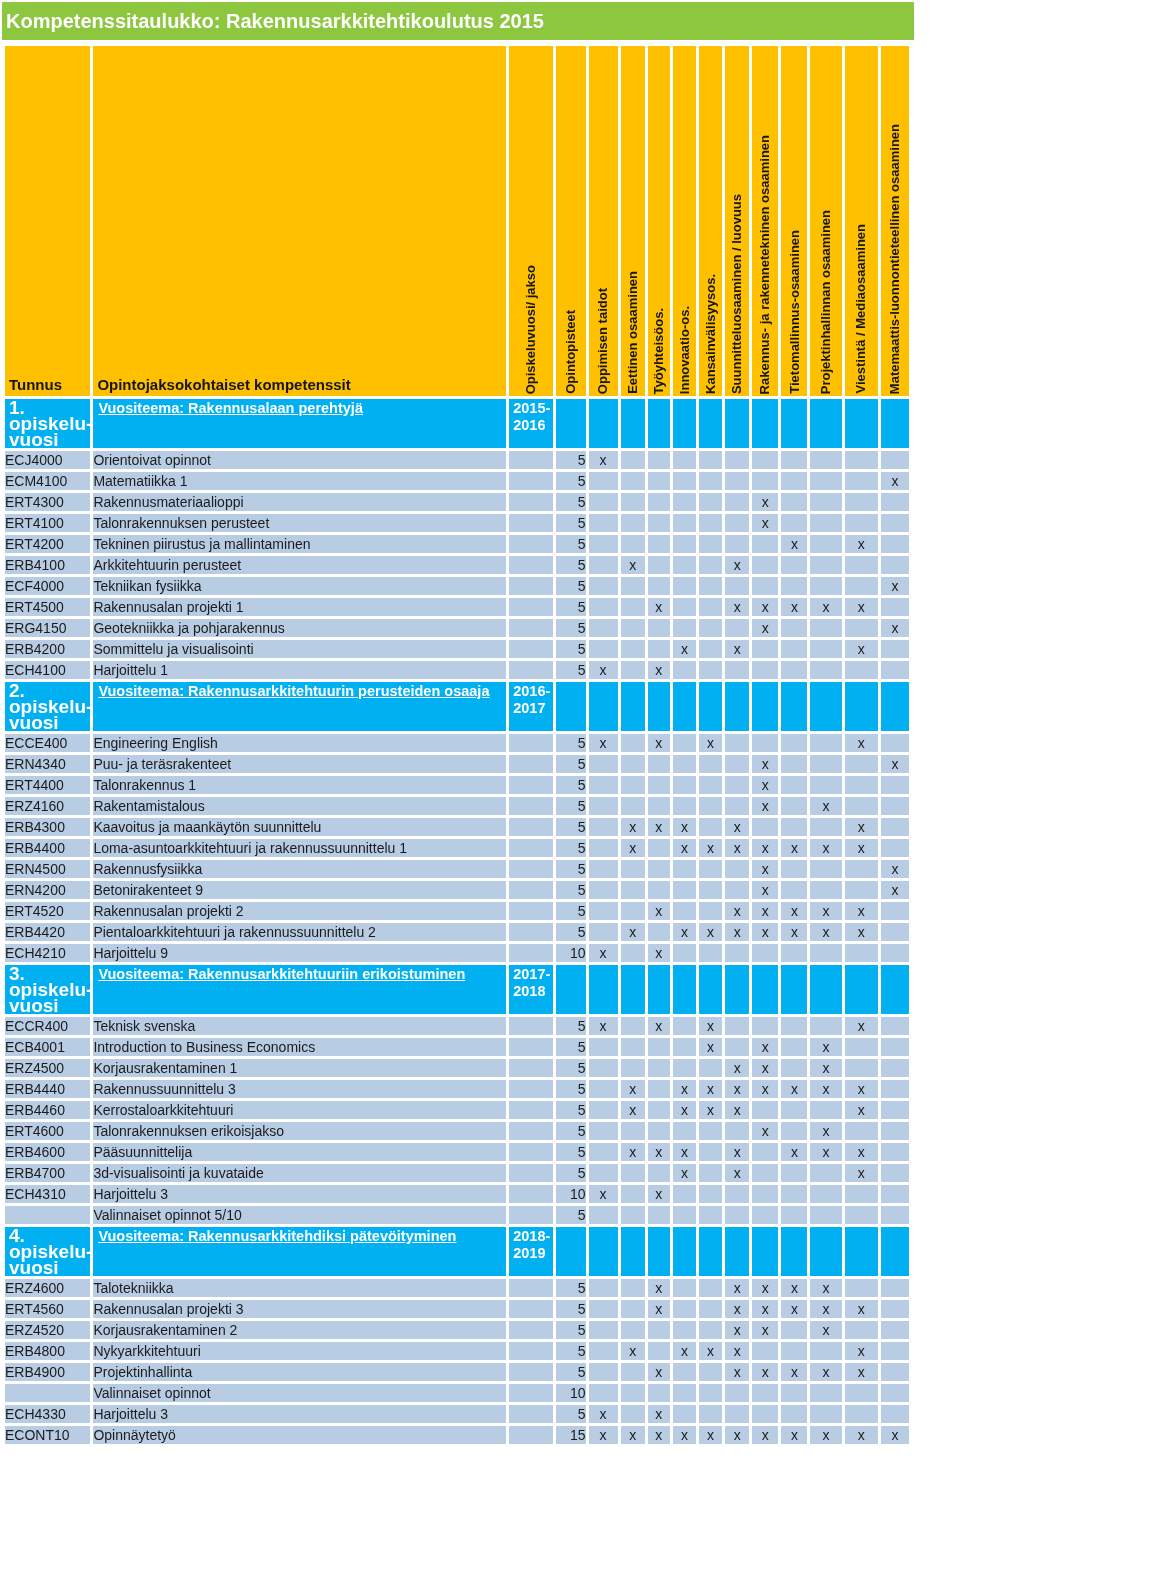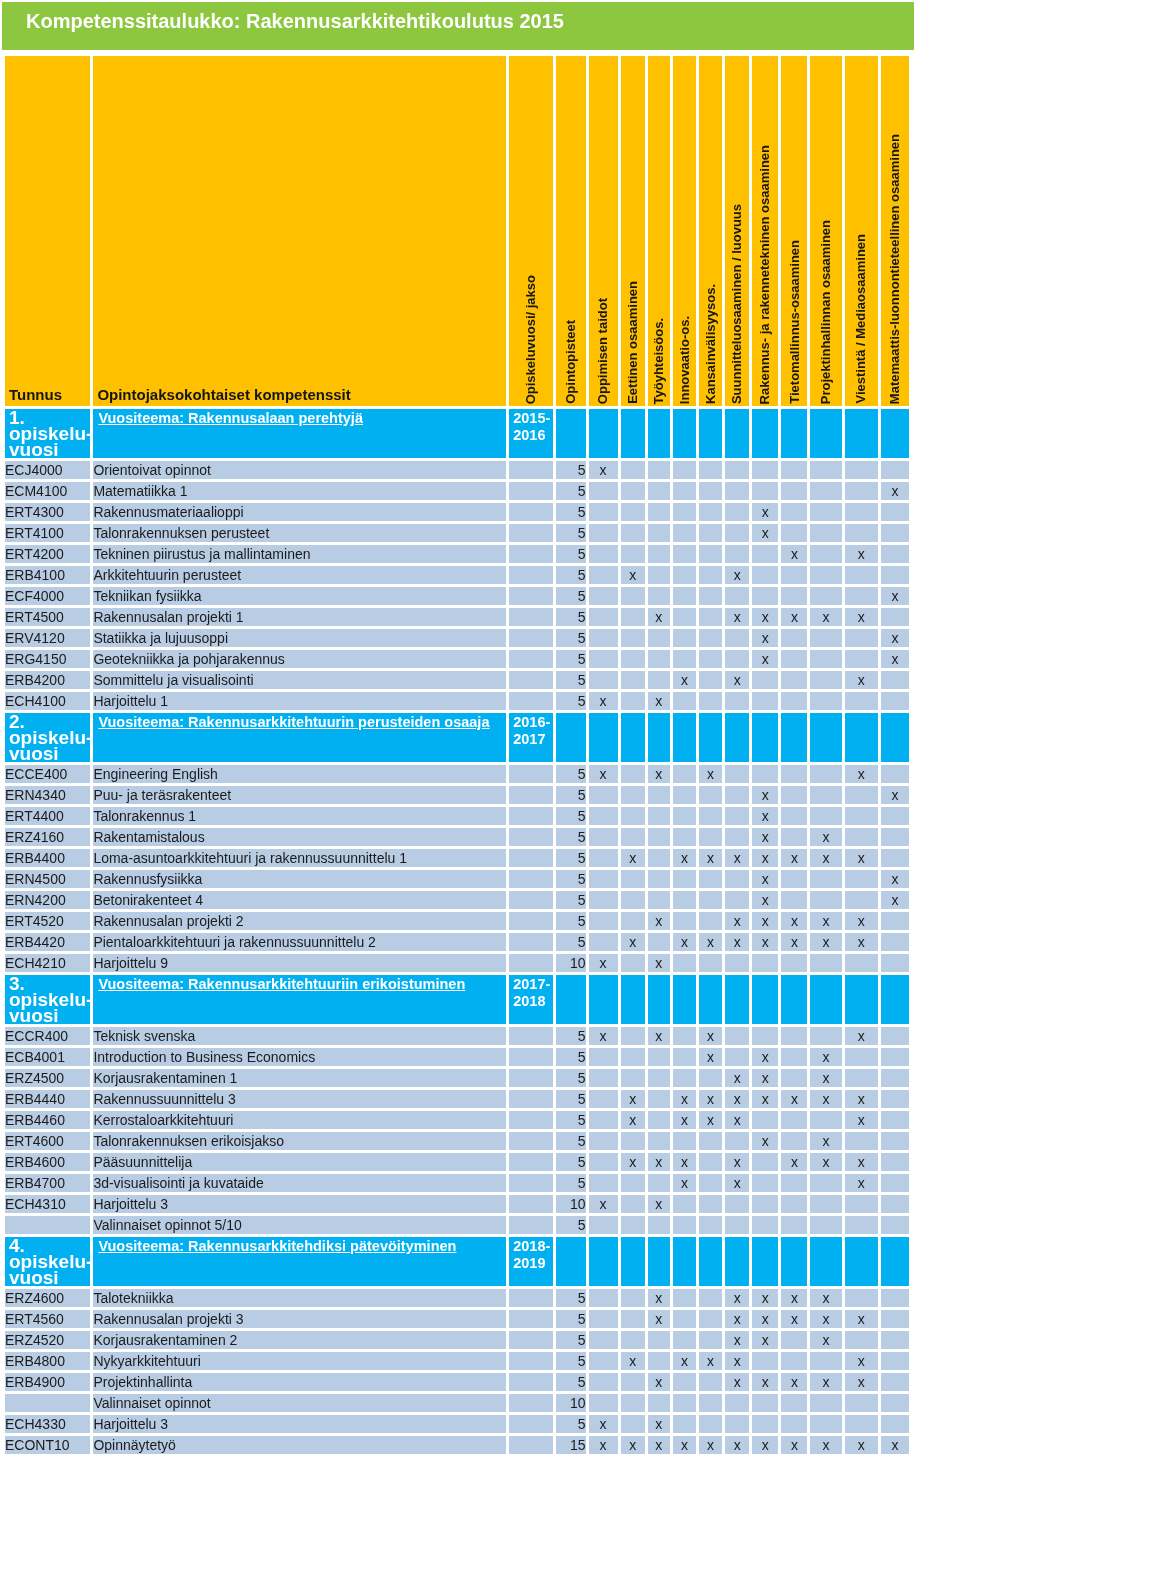--- a/index.html
+++ b/index.html
@@ -1,20 +1,20 @@
 <!DOCTYPE html>
 <html style="--green: #8dc63f; --orange: #ffc000; --blue: #00b0f0; --rowbg: #b8cce4; --grid: #ffffff;"><head>
 <meta charset="utf-8">
 <style>
   html,body{margin:0;padding:0;background:#fff;}
   body{font-family:"Liberation Sans", sans-serif; -webkit-font-smoothing:antialiased;}
   .wrap{display:inline-block; margin:2px 0 0 2px; width:912px;}
   .title-bar{
     background:var(--green,#8dc63f); color:#fff; font-weight:bold;
-    font-size:20px; height:48px; line-height:38px; padding:0 24px;
+    font-size:20px; height:38px; line-height:38px; padding:0 4px;
     box-sizing:border-box; margin-bottom:3px; white-space:nowrap; overflow:hidden;
   }
   table{border-collapse:collapse; table-layout:fixed; width:910px;}
   td,th{border:3px solid var(--grid,#ffffff); box-sizing:border-box; overflow:hidden; margin:0;}
   thead th{background:var(--orange,#ffc000); height:353px; vertical-align:bottom; padding:0;}
   th.h-text{
     font-size:15px; font-weight:bold; color:#161616; text-align:left;
     padding:0 4px 3px 4px; vertical-align:bottom;
   }
   .rotlab{
@@ -262,37 +262,20 @@
           <td class="mark"></td>
           <td class="mark"></td>
           <td class="mark">x</td>
           <td class="mark">x</td>
           <td class="mark">x</td>
           <td class="mark">x</td>
           <td class="mark">x</td>
           <td class="mark"></td>
         </tr>
         <tr class="course-row">
-          <td class="code">ERV4120</td>
-          <td class="cname">Statiikka ja lujuusoppi</td>
-          <td class="vuosi"></td>
-          <td class="credits">5</td>
-          <td class="mark"></td>
-          <td class="mark"></td>
-          <td class="mark"></td>
-          <td class="mark"></td>
-          <td class="mark"></td>
-          <td class="mark"></td>
-          <td class="mark">x</td>
-          <td class="mark"></td>
-          <td class="mark"></td>
-          <td class="mark"></td>
-          <td class="mark">x</td>
-        </tr>
-        <tr class="course-row">
           <td class="code">ERG4150</td>
           <td class="cname">Geotekniikka ja pohjarakennus</td>
           <td class="vuosi"></td>
           <td class="credits">5</td>
           <td class="mark"></td>
           <td class="mark"></td>
           <td class="mark"></td>
           <td class="mark"></td>
           <td class="mark"></td>
           <td class="mark"></td>
@@ -421,20 +404,37 @@
           <td class="mark"></td>
           <td class="mark"></td>
           <td class="mark"></td>
           <td class="mark">x</td>
           <td class="mark"></td>
           <td class="mark">x</td>
           <td class="mark"></td>
           <td class="mark"></td>
         </tr>
         <tr class="course-row">
+          <td class="code">ERB4300</td>
+          <td class="cname">Kaavoitus ja maankäytön suunnittelu</td>
+          <td class="vuosi"></td>
+          <td class="credits">5</td>
+          <td class="mark"></td>
+          <td class="mark">x</td>
+          <td class="mark">x</td>
+          <td class="mark">x</td>
+          <td class="mark"></td>
+          <td class="mark">x</td>
+          <td class="mark"></td>
+          <td class="mark"></td>
+          <td class="mark"></td>
+          <td class="mark">x</td>
+          <td class="mark"></td>
+        </tr>
+        <tr class="course-row">
           <td class="code">ERB4400</td>
           <td class="cname">Loma-asuntoarkkitehtuuri ja rakennussuunnittelu 1</td>
           <td class="vuosi"></td>
           <td class="credits">5</td>
           <td class="mark"></td>
           <td class="mark">x</td>
           <td class="mark"></td>
           <td class="mark">x</td>
           <td class="mark">x</td>
           <td class="mark">x</td>
@@ -456,21 +456,21 @@
           <td class="mark"></td>
           <td class="mark"></td>
           <td class="mark">x</td>
           <td class="mark"></td>
           <td class="mark"></td>
           <td class="mark"></td>
           <td class="mark">x</td>
         </tr>
         <tr class="course-row">
           <td class="code">ERN4200</td>
-          <td class="cname">Betonirakenteet 4</td>
+          <td class="cname">Betonirakenteet 9</td>
           <td class="vuosi"></td>
           <td class="credits">5</td>
           <td class="mark"></td>
           <td class="mark"></td>
           <td class="mark"></td>
           <td class="mark"></td>
           <td class="mark"></td>
           <td class="mark"></td>
           <td class="mark">x</td>
           <td class="mark"></td>

